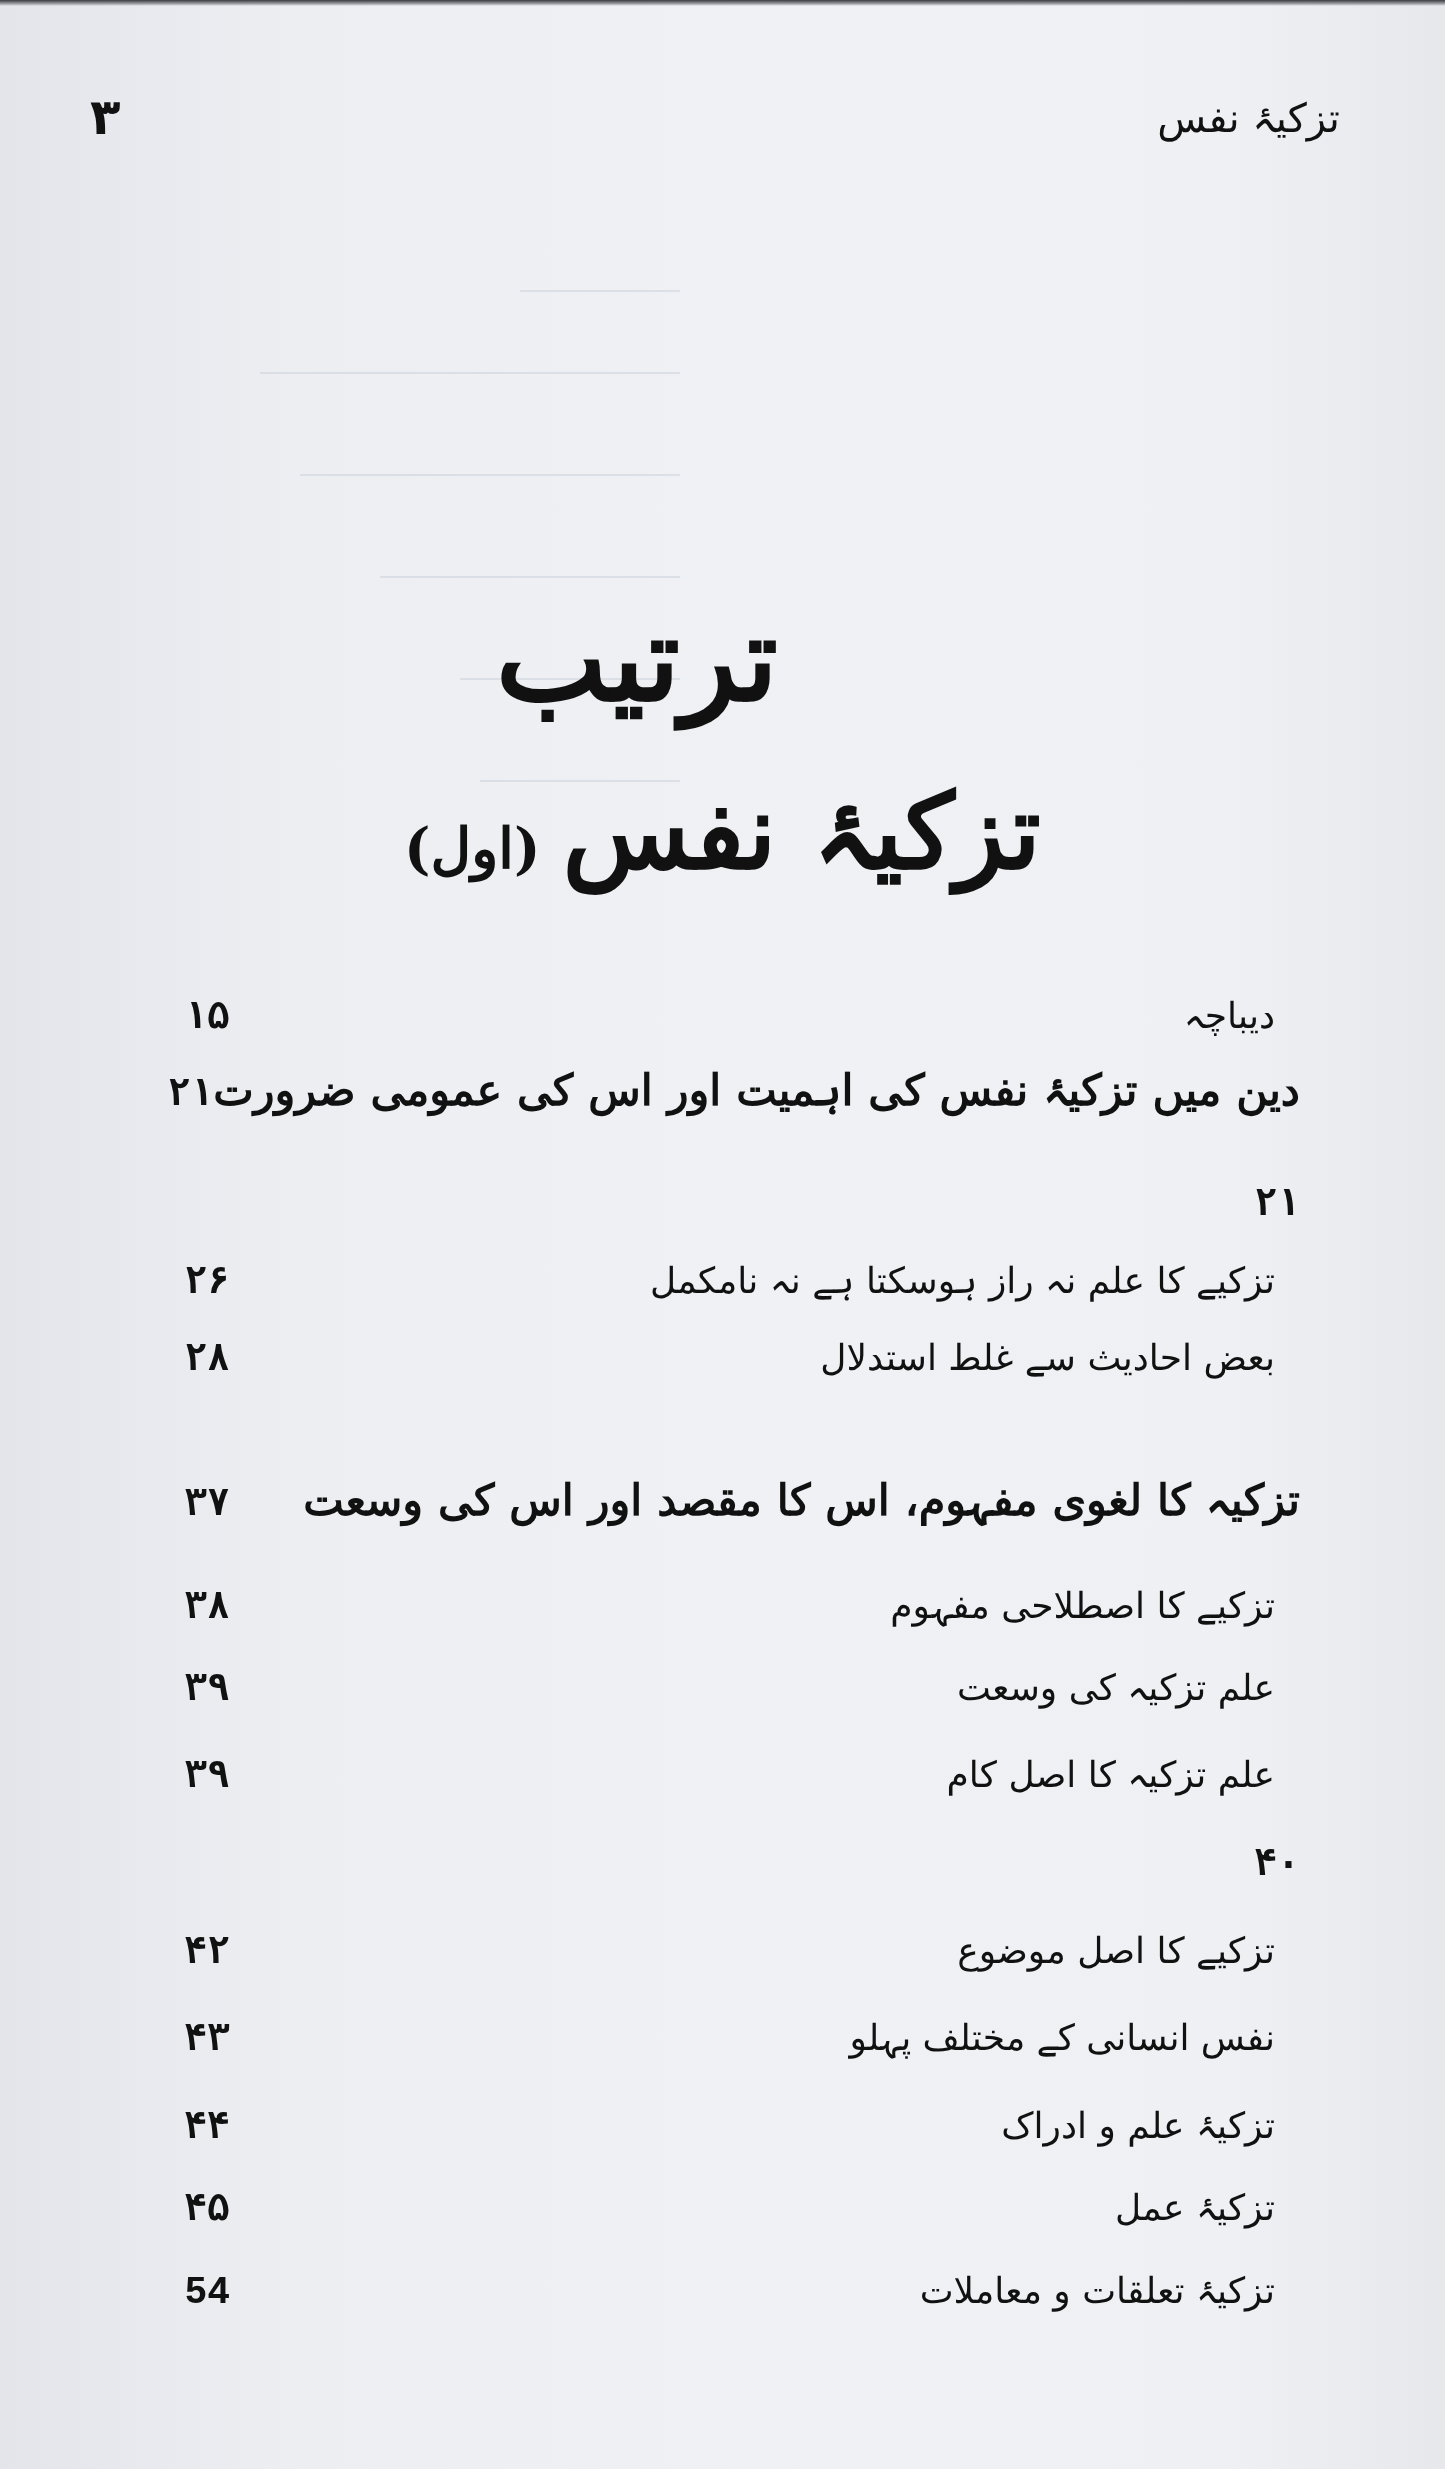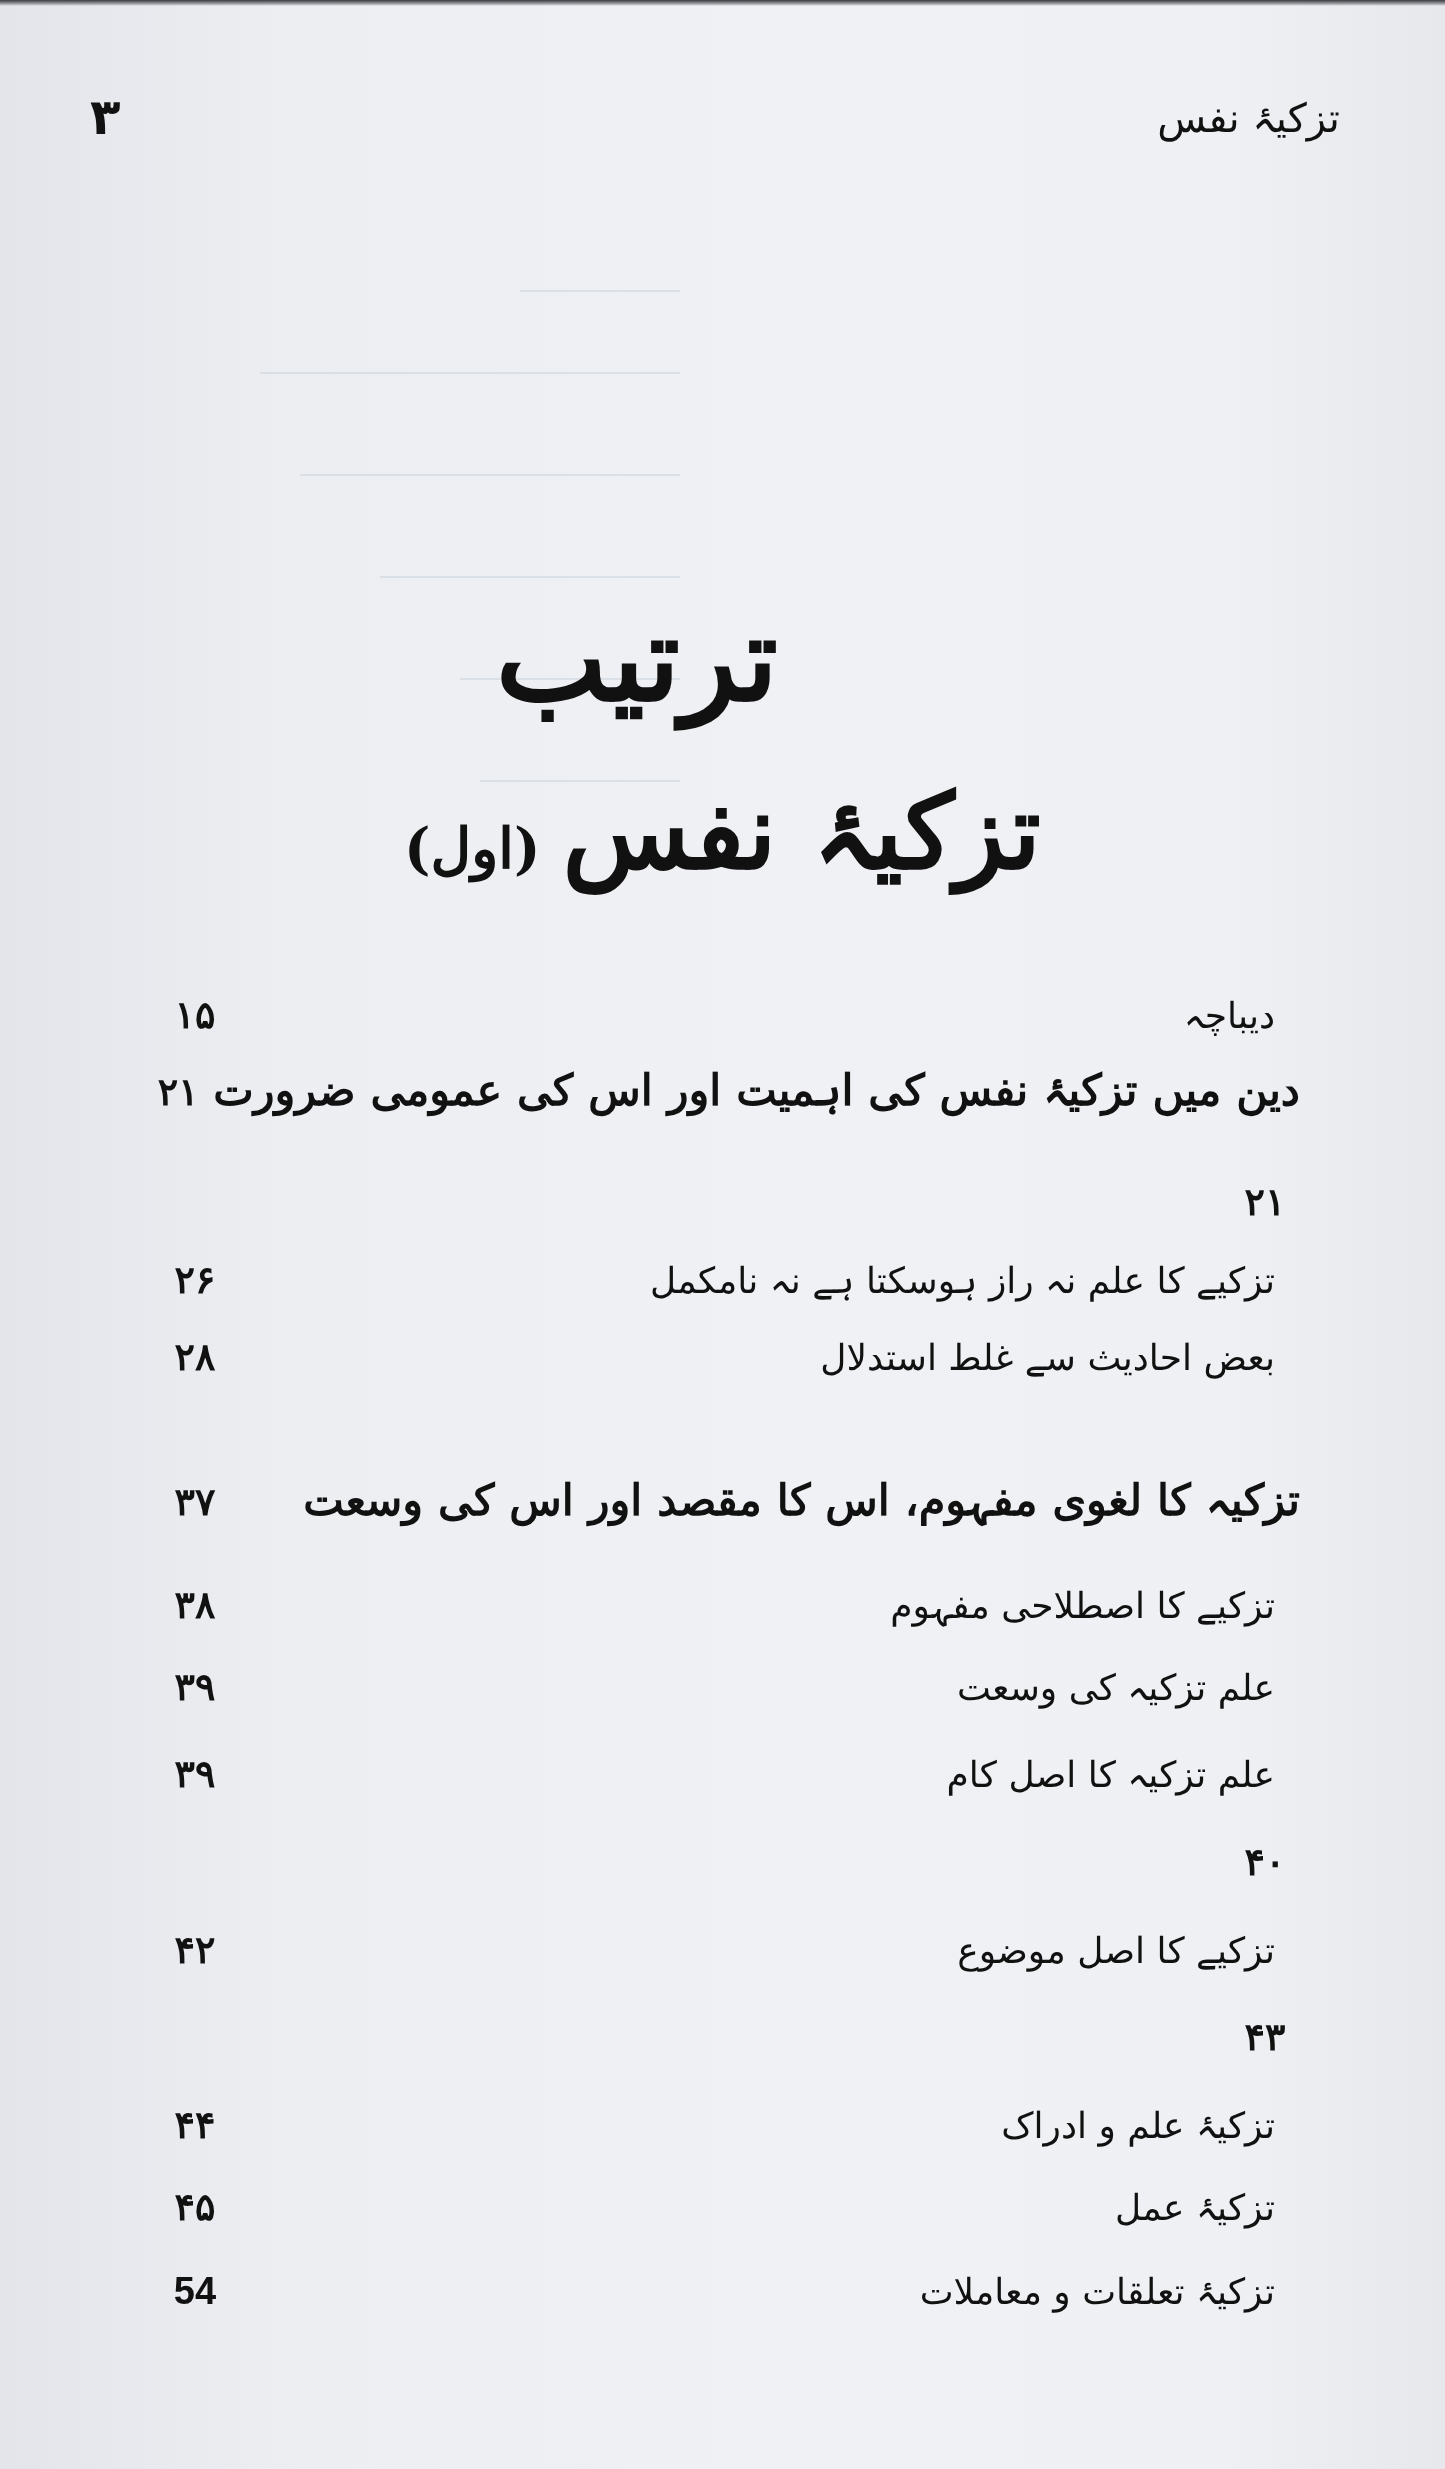--- a/index.html
+++ b/index.html
@@ -99,26 +99,26 @@
     .toc-row.level-2 .toc-title {
       font-size: 36px;
       padding-right: 25px;
     }
     .toc-row.level-0 .toc-title {
       font-size: 36px;
       padding-right: 25px;
       margin-top: 40px;
     }
     .toc-page {
-      font-family: Liberation Sans, sans-serif;
+      font-family: Liberation Mono, monospace;
       font-weight: bold;
       font-size: 38px;
       direction: rtl;
       min-width: 70px;
-      text-align: center;
+      text-align: right;
     }
   </style>
 </head>
 <body>
 
 <div class="top-edge"></div>
 
 <div class="bleed" style="left:180px;top:220px;width:500px;height:1800px;">
   <div style="height:60px;border-bottom:2px solid #c5ccd8;width:160px;margin:10px 0 40px 0"></div>
   <div style="height:40px;border-bottom:2px solid #c5ccd8;width:420px;margin-bottom:60px"></div>
@@ -174,20 +174,21 @@
     <span class="toc-page">۳۹</span>
   </div>
   <div class="toc-row level-2" style="top:1840px;">
     <span class="toc-page">۴۰</span>
   </div>
   <div class="toc-row level-2" style="top:1928px;">
     <span class="toc-title">تزکیے کا اصل موضوع</span>
     <span class="toc-page">۴۲</span>
   </div>
   <div class="toc-row level-2" style="top:2015px;">
+    <span class="toc-title">نفس انسانی کے مختلف پہلو</span>
     <span class="toc-page">۴۳</span>
   </div>
   <div class="toc-row level-2" style="top:2103px;">
     <span class="toc-title">تزکیۂ علم و ادراک</span>
     <span class="toc-page">۴۴</span>
   </div>
   <div class="toc-row level-2" style="top:2185px;">
     <span class="toc-title">تزکیۂ عمل</span>
     <span class="toc-page">۴۵</span>
   </div>

